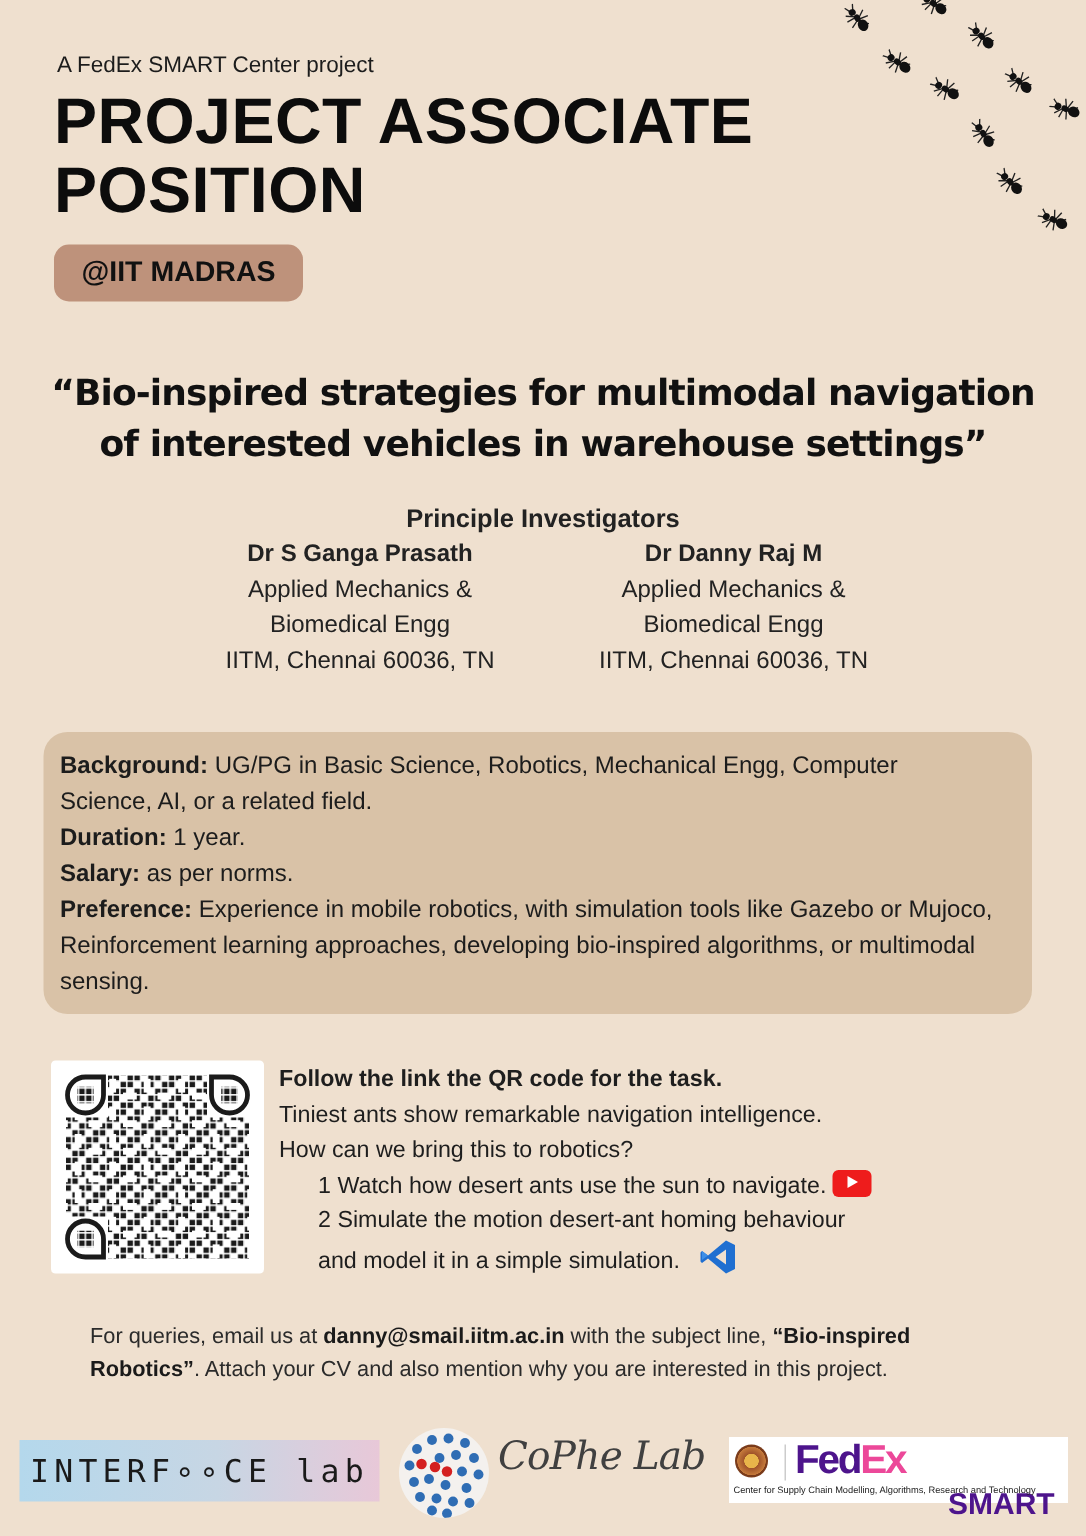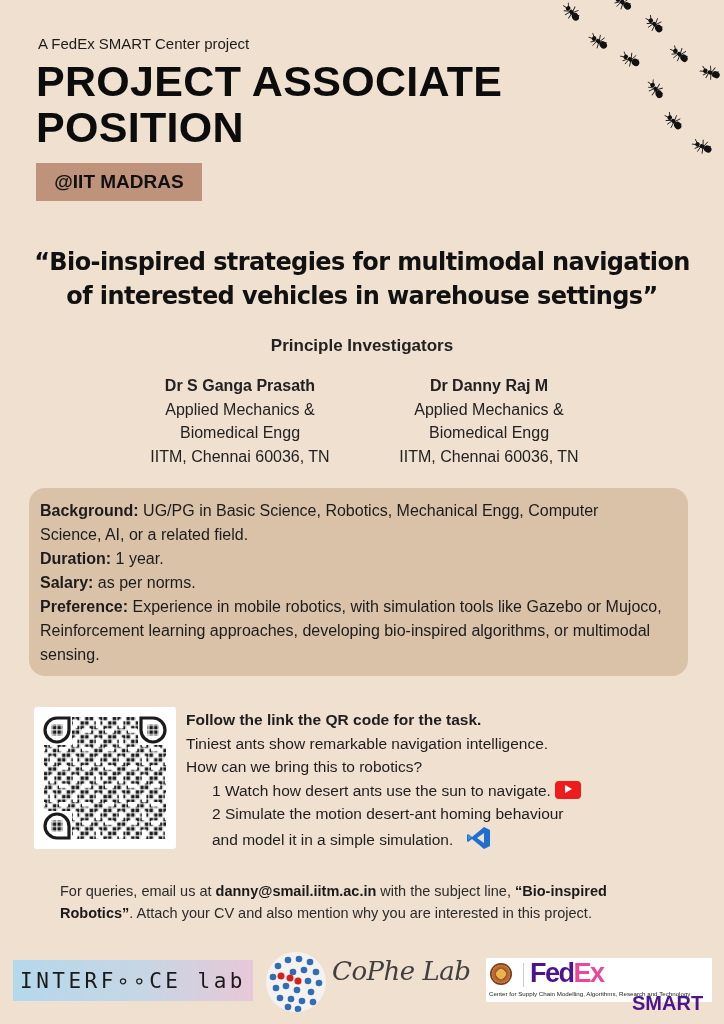--- a/index.html
+++ b/index.html
@@ -16,36 +16,37 @@
   
   .eyebrow { left: 38px; top: 35px; font-size: 15px; color: #1c1c1c; }
   .title {
     left: 36px; top: 58px; font-size: 43px; font-weight: 700; line-height: 46px;
     letter-spacing: 0.3px; color: #0c0c0c; font-family: "Liberation Sans", sans-serif;
   }
   .badge {
     left: 36px; top: 163px; width: 166px; height: 38px; background: #be927b;
     font-size: 19px; font-weight: 700; display: flex; align-items: center; justify-content: center;
     color: #111;
+    border-radius: 10px;
   }
 
   
   .ant { position: absolute; width: 22px; height: 22px; }
 
   
   .proj {
     left: 0; top: 245px; width: 724px; text-align: center;
     font-family: "DejaVu Sans", sans-serif; font-weight: 700;
     font-size: 24px; line-height: 34px; letter-spacing: -0.6px; color: #111;
   }
   .pi-heading {
     left: 0; top: 336px; width: 724px; text-align: center; font-size: 17px; font-weight: 700; color: #222;
   }
   .pi-col {
-    top: 374px; width: 240px; text-align: center; font-size: 16px; line-height: 23.5px; color: #222;
+    top: 358px; width: 240px; text-align: center; font-size: 16px; line-height: 23.5px; color: #222;
   }
   .pi-col .name { font-weight: 700; }
 
   
   .info {
     left: 29px; top: 488px; width: 659px; height: 188px; background: #d9c2a7; border-radius: 16px;
     padding: 11px 24px 0 11px; font-size: 16px; line-height: 24px; color: #1c1c1c;
     font-family: "Liberation Sans", sans-serif;
   }
   .info .lbl { font-weight: 700; }

